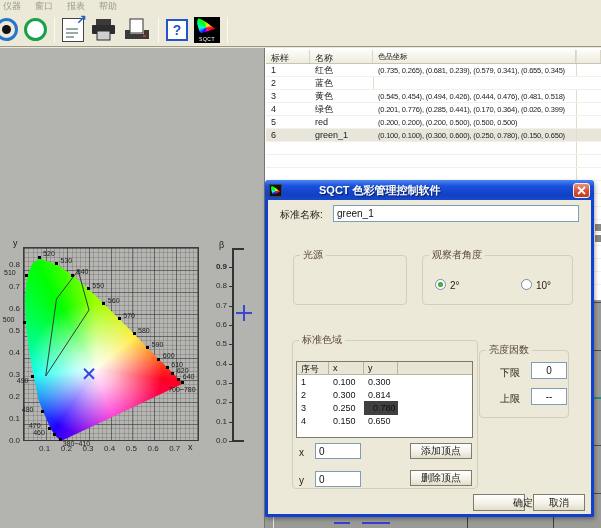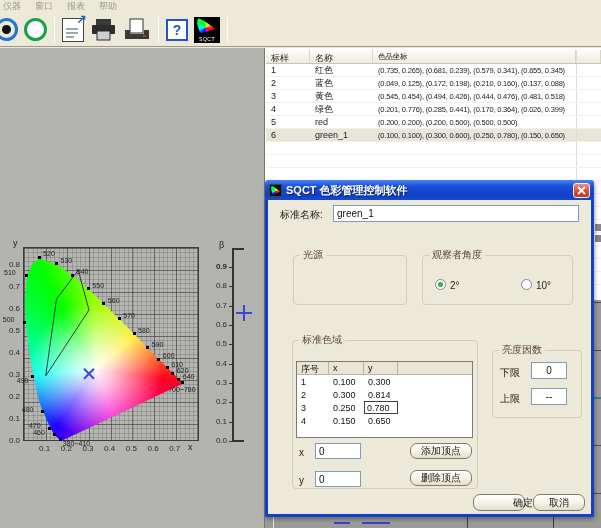--- a/index.html
+++ b/index.html
@@ -85,48 +85,48 @@
 
   
   #dialog{left:265px;top:180px;width:329px;height:337px;background:#ece9d8;
     border:3px solid #1140d0;border-top:none;border-radius:4px 4px 2px 2px;z-index:10;
     box-shadow:1px 2px 4px rgba(0,0,0,.35);}
   #dlg-title{position:absolute;left:-3px;top:0;width:329px;height:20px;border-radius:4px 4px 0 0;
     background:linear-gradient(180deg,#4a86f2 0%,#1b50dc 30%,#1040c4 75%,#1848cc 100%);
     display:flex;align-items:center;}
   #dlg-icon{width:13px;height:13px;margin:0 4px;background:#111;position:relative;overflow:hidden;border:1px solid #345;}
   #dlg-icon .sqct-gamut{left:1px;top:1px;width:10px;height:9px;}
-  #dlg-title-text{color:#fff;font-weight:bold;font-size:11px;white-space:nowrap;text-shadow:1px 1px 1px #04205e;}
+  #dlg-title-text{color:#fff;font-weight:bold;font-size:11px;white-space:nowrap;text-shadow:1px 1px 1px #04205e;margin-left:33px;}
   #dlg-close{position:absolute;right:4px;top:3px;width:17px;height:15px;border-radius:3px;
     background:linear-gradient(180deg,#f0907a,#d6492f 60%,#c03a22);border:1px solid #f4f0e8;
     display:flex;align-items:center;justify-content:center;}
   #dlg-body{position:absolute;left:0;top:20px;width:323px;height:314px;font-size:10px;color:#26221c;}
   .dlg-label{position:absolute;white-space:nowrap;}
   .xp-input{position:absolute;background:#fff;border:1px solid #7f9db9;font-size:10px;color:#111;
     display:flex;align-items:center;padding-left:3px;}
   .xp-input.center{justify-content:center;padding-left:0;}
   .groupbox{position:absolute;border:1px solid #d2ceba;border-radius:4px;}
   .group-label{position:absolute;top:-8px;left:6px;background:#ece9d8;padding:0 3px;font-size:10px;color:#5a4636;white-space:nowrap;}
   .combo{position:absolute;background:#fff;border:1px solid #7f9db9;display:flex;align-items:center;}
   .combo-text{flex:1;padding-left:3px;font-size:9px;color:#111;}
   .combo-btn{width:15px;height:100%;background:linear-gradient(180deg,#e4eefb,#aec6ef);
     border-left:1px solid #7f9db9;display:flex;align-items:center;justify-content:center;color:#1a3a8c;font-size:6px;}
   .radio{position:absolute;width:11px;height:11px;border-radius:50%;border:1px solid #7a8aa0;background:#fff;
     display:flex;align-items:center;justify-content:center;}
   .radio .rdot{width:5px;height:5px;border-radius:50%;background:radial-gradient(circle,#54c254,#1f8a1f);}
   .xp-btn{position:absolute;background:linear-gradient(180deg,#ffffff,#f4f1e6 55%,#e2decb);
-    border:1px solid #7c7b6d;border-radius:7px;font-size:10px;color:#222;
+    border:1px solid #7c7b6d;border-radius:0;font-size:10px;color:#222;
     display:flex;align-items:center;justify-content:center;white-space:nowrap;}
   #gamut-list{position:absolute;background:#fff;border:1px solid #7a7a72;font-size:9px;color:#111;overflow:hidden;}
   .gl-header{display:flex;height:13px;background:#e8e5d4;border-bottom:1px solid #b8b5a5;}
   .gl-hcell{border-right:1px solid #b8b5a5;padding:1px 0 0 4px;overflow:hidden;}
   .gl-row{display:flex;height:13px;align-items:center;}
   .gl-cell{overflow:hidden;white-space:nowrap;padding-left:4px;}
   .g1{width:32px;} .g2{width:35px;} .g3{width:34px;}
-  .gl-edit{height:13px;border:1px solid #404040;background:#fff;display:flex;align-items:center;padding-left:2px;width:34px;}
+  .gl-edit{height:13px;border:7px solid #404040;background:#fff;display:flex;align-items:center;padding-left:2px;width:34px;}
 </style>
 </head>
 <body>
 
 <div id="stage">
 
   <div id="menubar" class="abs">
     <span class="menu-item">仪器</span>
     <span class="menu-item">窗口</span>
     <span class="menu-item">报表</span>
@@ -193,21 +193,20 @@
     <div id="std-rows">
         <div class="std-row">
           <div class="std-cell c1">1</div>
           <div class="std-cell c2">红色</div>
           <div class="std-cell c3">(0.735, 0.265), (0.681, 0.239), (0.579, 0.341), (0.655, 0.345)</div>
           <div class="std-cell c4"></div>
         </div>
         <div class="std-row">
           <div class="std-cell c1">2</div>
           <div class="std-cell c2">蓝色</div>
-          <div class="std-cell c3">(0.049, 0.125), (0.172, 0.198), (0.210, 0.160), (0.137, 0.088)</div>
           <div class="std-cell c4"></div>
         </div>
         <div class="std-row">
           <div class="std-cell c1">3</div>
           <div class="std-cell c2">黄色</div>
           <div class="std-cell c3">(0.545, 0.454), (0.494, 0.426), (0.444, 0.476), (0.481, 0.518)</div>
           <div class="std-cell c4"></div>
         </div>
         <div class="std-row">
           <div class="std-cell c1">4</div>
@@ -472,21 +471,21 @@
               <div class="gl-edit">0.780</div>
             </div>
             <div class="gl-row">
               <div class="gl-cell g1">4</div>
               <div class="gl-cell g2">0.150</div>
               <div class="gl-cell g3">0.650</div>
             </div>
           </div>
       </div>
 
-      <div class="groupbox" style="left:224px;top:150px;width:90px;height:68px;">
+      <div class="groupbox" style="left:211px;top:150px;width:90px;height:68px;">
         <div class="group-label">亮度因数</div>
       </div>
       <div class="dlg-label" style="left:232px;top:166px;">下限</div>
       <div class="xp-input center" style="left:263px;top:162px;width:36px;height:17px;">0</div>
       <div class="dlg-label" style="left:232px;top:192px;">上限</div>
       <div class="xp-input center" style="left:263px;top:188px;width:36px;height:17px;">--</div>
 
       <div class="dlg-label" style="left:31px;top:247px;">x</div>
       <div class="xp-input" style="left:47px;top:243px;width:46px;height:16px;">0</div>
       <div class="dlg-label" style="left:31px;top:275px;">y</div>

